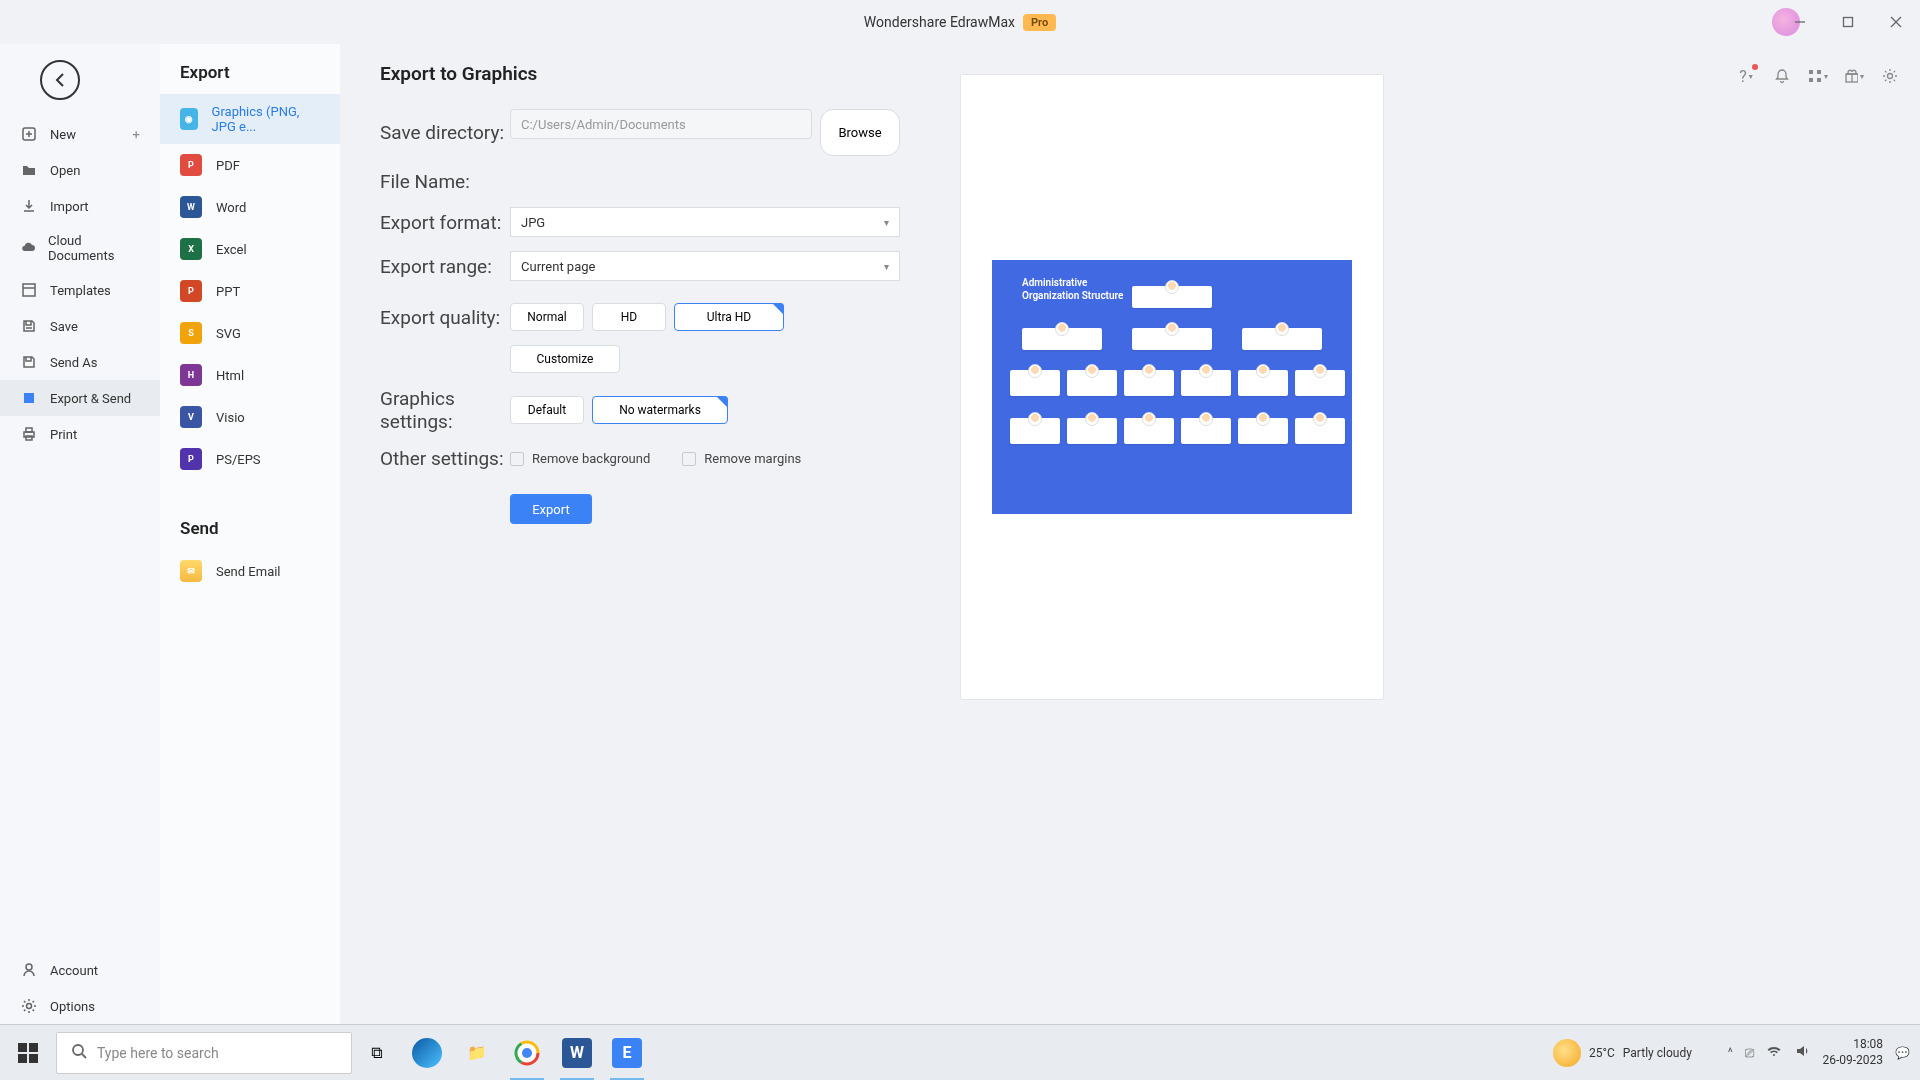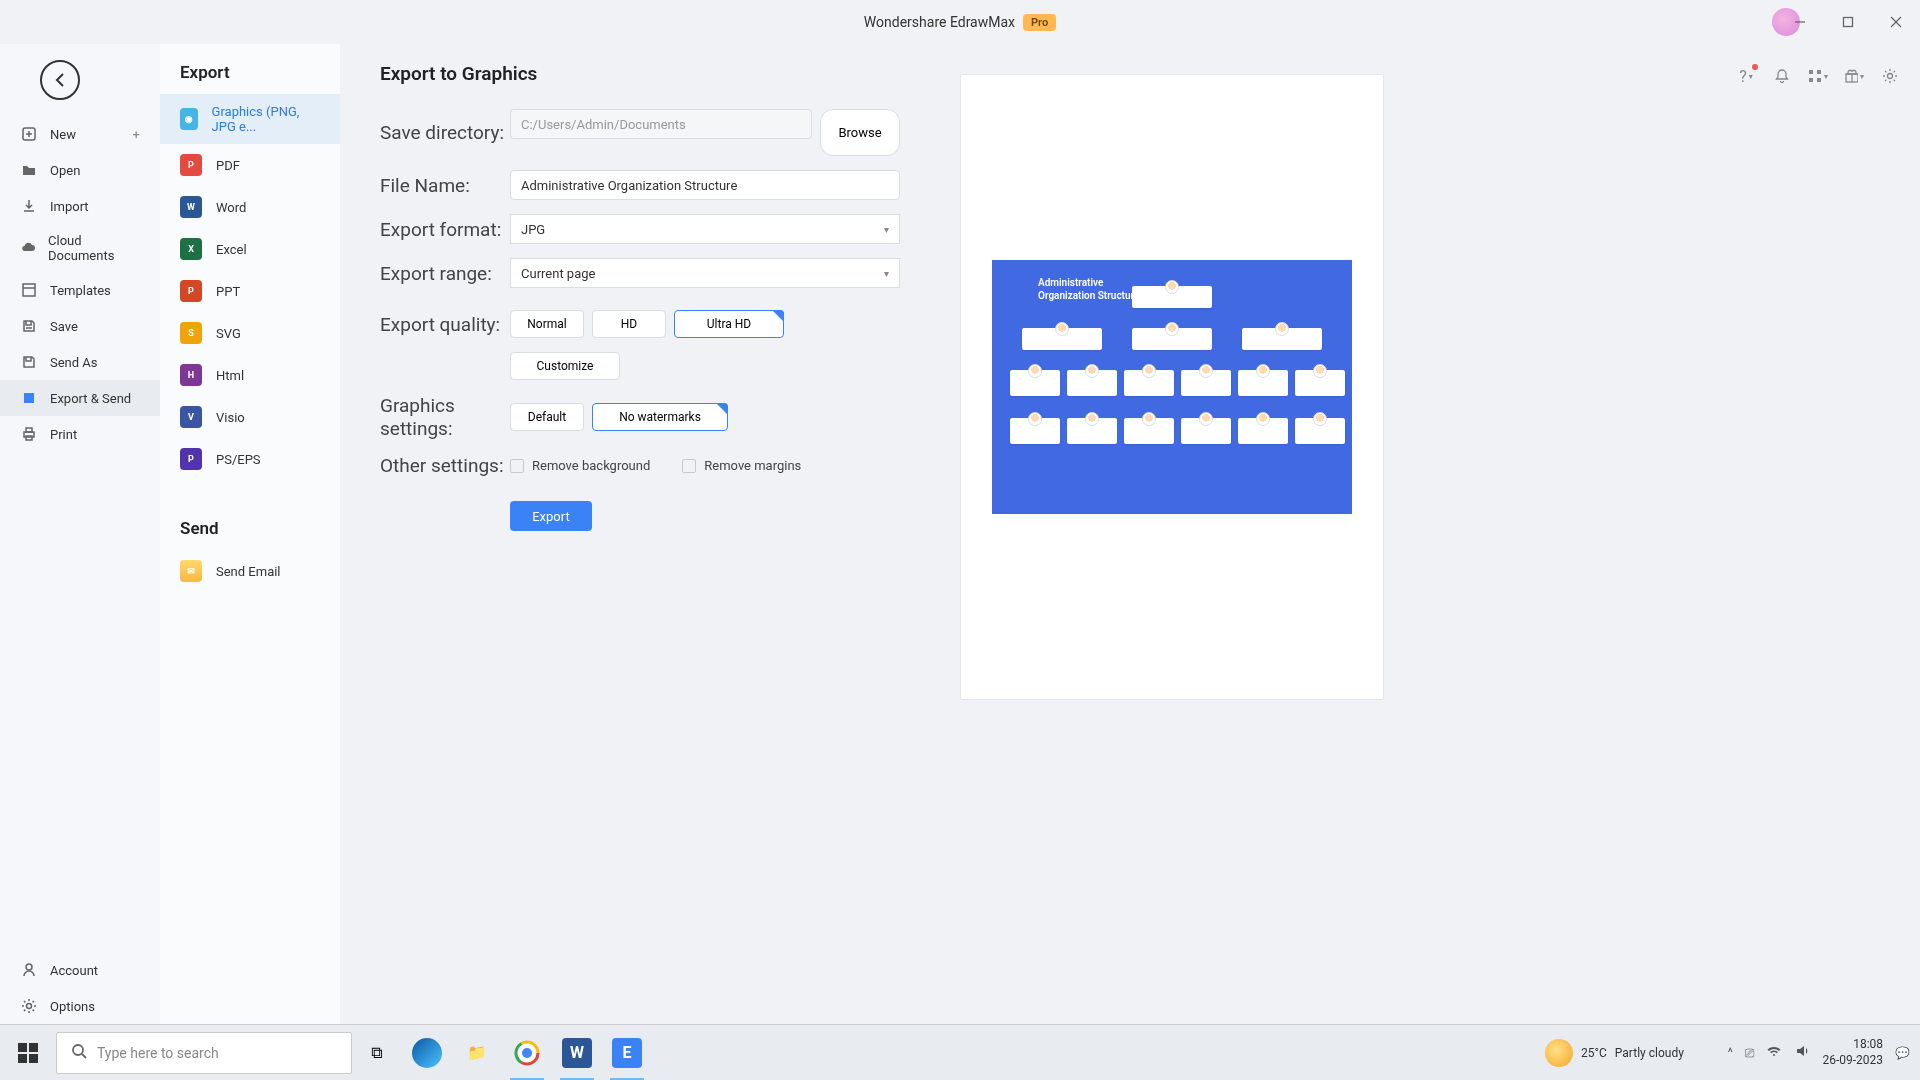--- a/index.html
+++ b/index.html
@@ -64,37 +64,37 @@
 .radio-btn .corner { position: absolute; top: -1px; right: -1px; width: 0; height: 0; border-left: 12px solid transparent; border-top: 12px solid #3b82f6; border-top-right-radius: 4px; }
 .radio-btn.wide { width: 110px; }
 .customize-btn { width: 110px; height: 28px; border: 1px solid #d8dde4; border-radius: 4px; background: #fff; font-size: 12px; display:flex; align-items:center; justify-content:center; }
 .checkbox { width: 14px; height: 14px; border: 1.5px solid #c5cad2; border-radius: 2px; margin-right: 8px; }
 .check-group { display: flex; align-items: center; margin-right: 24px; font-size: 13px; color: #444; }
 .export-btn { width: 82px; height: 30px; background: #3b82f6; color: #fff; border: none; border-radius: 4px; font-size: 13px; margin-top: 24px; margin-left: 130px; display:flex; align-items:center; justify-content:center; }
 
 
 .preview-pane { width: 424px; height: 626px; background: #fff; border: 1px solid #e2e6ec; margin-top: 30px; display: flex; align-items: center; justify-content: center; border-radius: 2px; }
 .preview-img { width: 360px; height: 254px; background: #4169e1; padding: 16px 20px; position: relative; }
-.preview-title { color: #fff; font-size: 10px; font-weight: 600; text-align: left; line-height: 1.3; margin-bottom: 10px; margin-left: 26px; }
+.preview-title { color: #fff; font-size: 10px; font-weight: 600; text-align: left; line-height: 1.3; margin-bottom: 10px; margin-left: 10px; }
 .org-box { background: #fff; border-radius: 2px; padding: 3px 6px 2px; font-size: 6px; color: #333; text-align: center; position: absolute; box-shadow: 0 1px 2px rgba(0,0,0,0.1); }
 .org-box .head { width: 14px; height: 14px; border-radius: 50%; background: radial-gradient(circle at 50% 40%, #ffd9b3 40%, #fff 42%); border: 1px solid #ddd; margin: -9px auto 2px; }
 
 
 .taskbar { position: absolute; bottom: 0; left: 0; right: 0; height: 56px; background: #e8ecf0; border-top: 1px solid #ccc; display: flex; align-items: center; }
 .start-btn { width: 56px; height: 56px; display: flex; align-items: center; justify-content: center; }
 .win-logo { width: 20px; height: 20px; display: grid; grid-template-columns: 1fr 1fr; grid-template-rows: 1fr 1fr; gap: 2px; }
 .win-logo div { background: #333; }
 .search-box { display: flex; align-items: center; background: #fff; height: 42px; width: 296px; border-radius: 2px; padding: 0 14px; gap: 10px; border: 1px solid #ccc; }
 .search-box .si { color: #666; }
 .search-box span { color: #888; font-size: 14px; }
 .task-icon { width: 50px; height: 56px; display: flex; align-items: center; justify-content: center; position: relative; }
 .task-icon.active::after { content: ''; position: absolute; bottom: 0; left: 8px; right: 8px; height: 3px; background: #76b9ed; }
 .task-icon .glyph { width: 30px; height: 30px; border-radius: 4px; display:flex; align-items:center; justify-content:center; font-size: 16px; }
 .tray { margin-left: auto; display: flex; align-items: center; padding-right: 10px; gap: 12px; font-size: 12px; color: #333; }
-.tray .weather { display: flex; align-items: center; gap: 8px; margin-right: 32px; }
+.tray .weather { display: flex; align-items: center; gap: 8px; margin-right: 24px; }
 .tray .weather .wicon { width: 28px; height: 28px; border-radius: 50%; background: radial-gradient(circle at 40% 40%, #ffe08a, #f5a623); position: relative; }
 .tray .tico { color: #555; }
 .tray .datetime { text-align: right; line-height: 1.3; }
 </style>
 </head>
 <body>
 
 <div class="titlebar">
   <span class="title">Wondershare EdrawMax</span>
   <span class="badge">Pro</span>
@@ -311,23 +311,20 @@
       <div class="form-row">
         <label>Save directory:</label>
         <div class="controls">
           <input class="text-input readonly" readonly="" value="C:/Users/Admin/Documents" style="">
           <div class="browse-btn">Browse</div>
         </div>
       </div>
 
       <div class="form-row">
         <label>File Name:</label>
-        <div class="controls">
-          <input class="text-input" value="Administrative Organization Structure" style="">
-        </div>
       </div>
 
       <div class="form-row">
         <label>Export format:</label>
         <div class="controls">
           <div class="select">
             <span>JPG</span>
             <span class="chev">▾</span>
           </div>
         </div>

